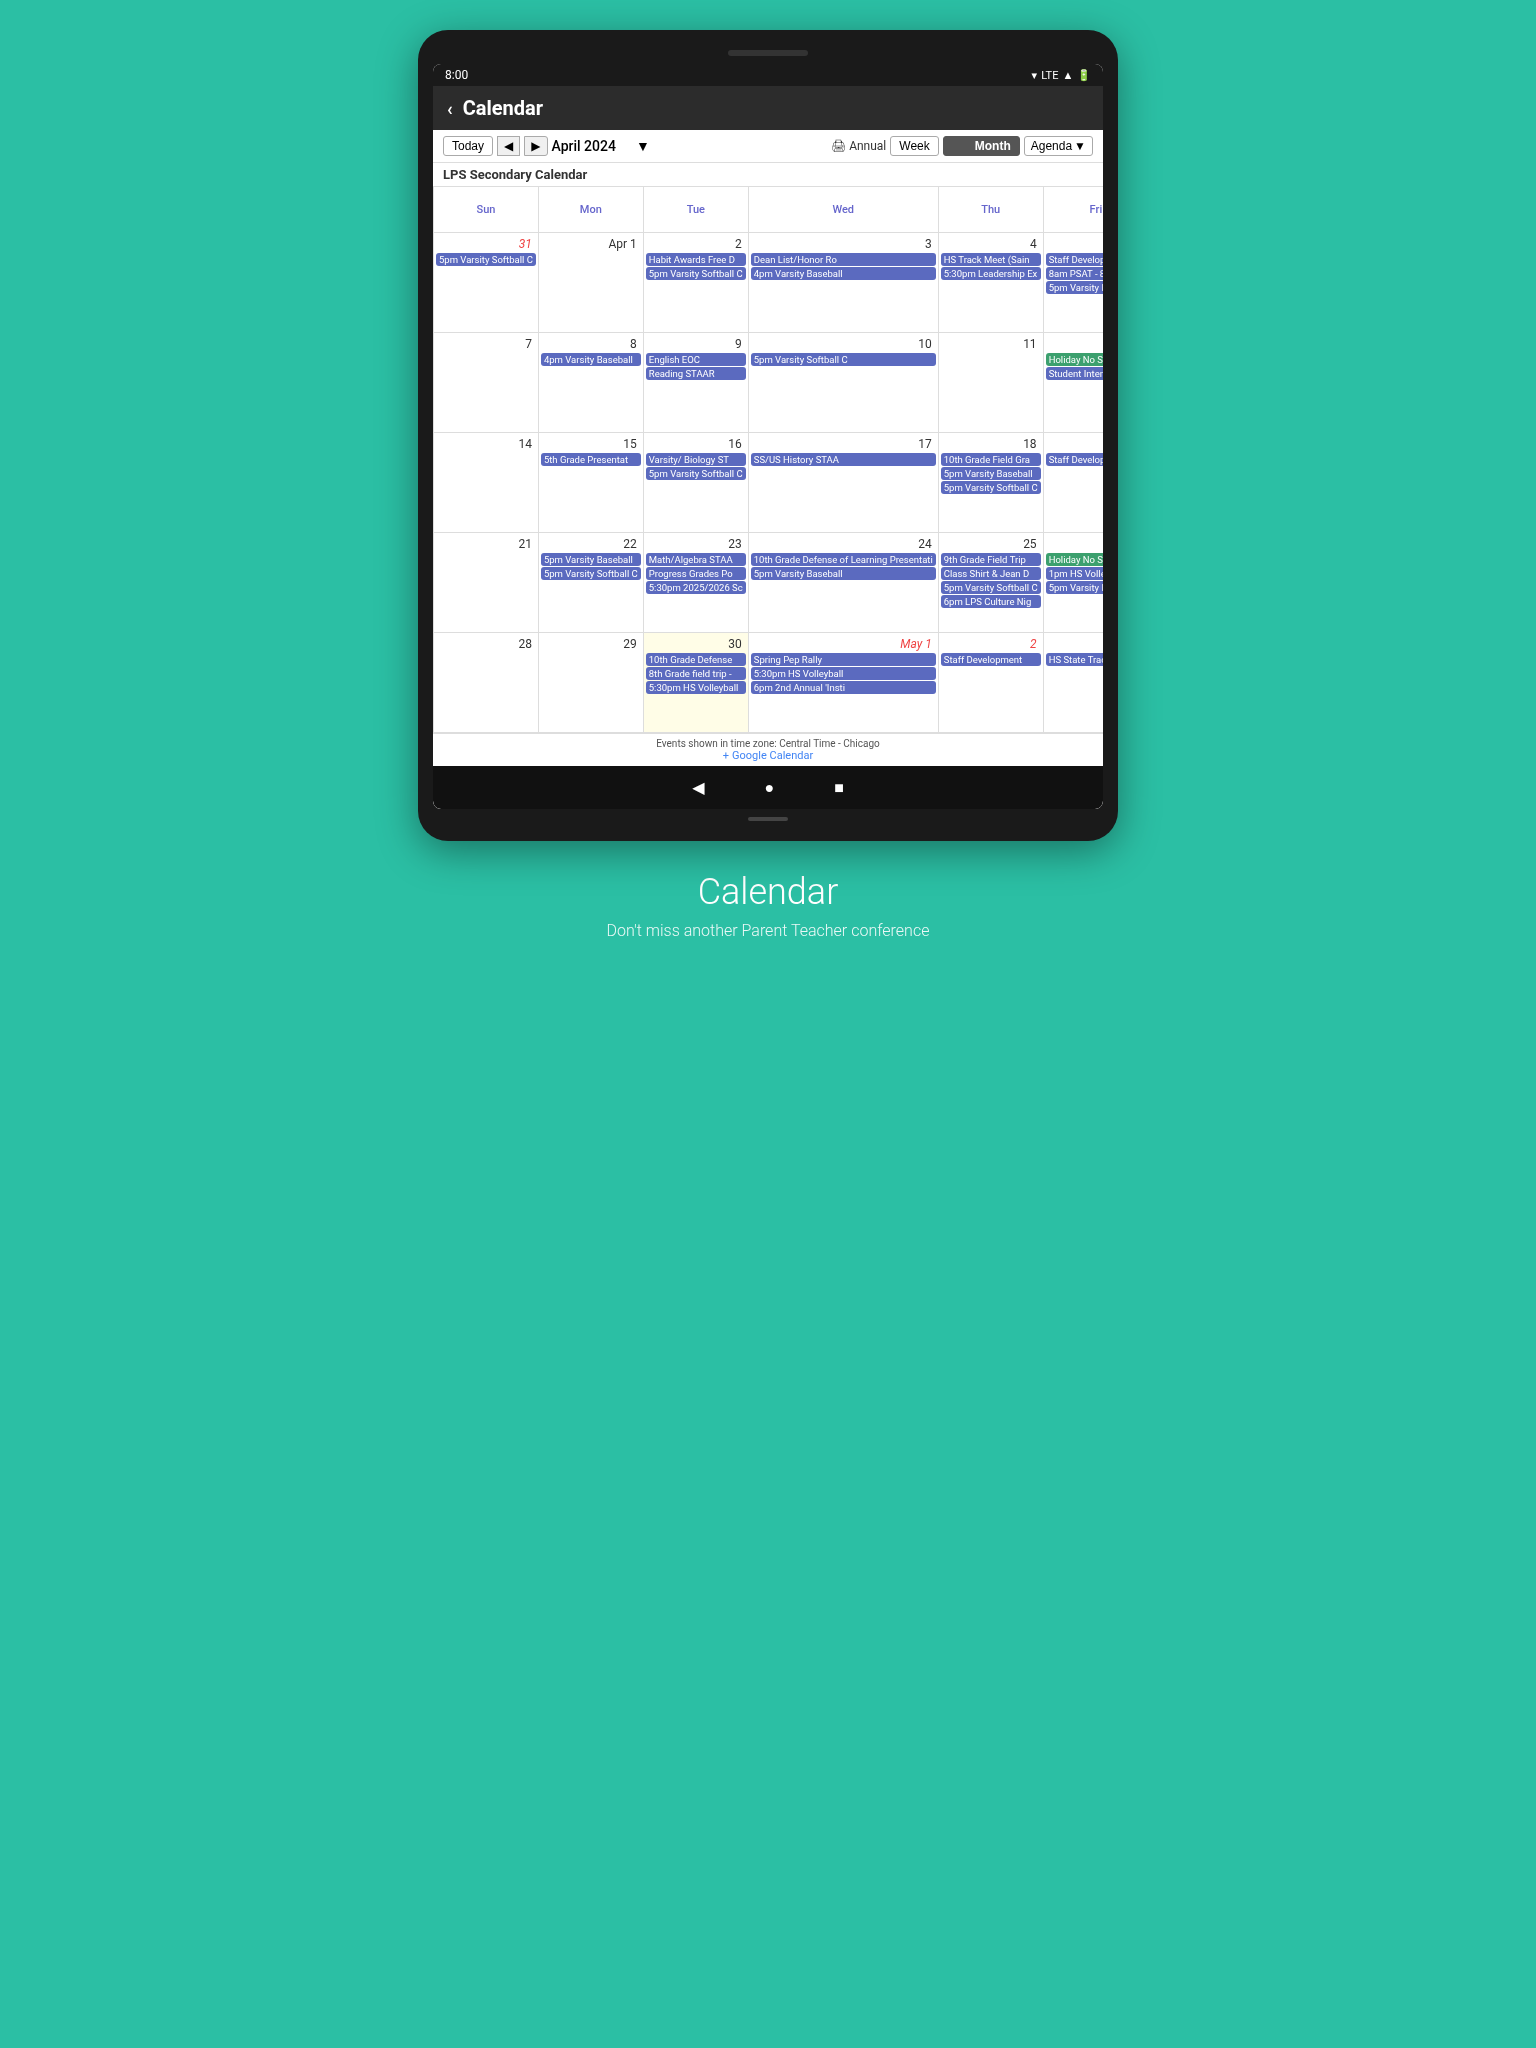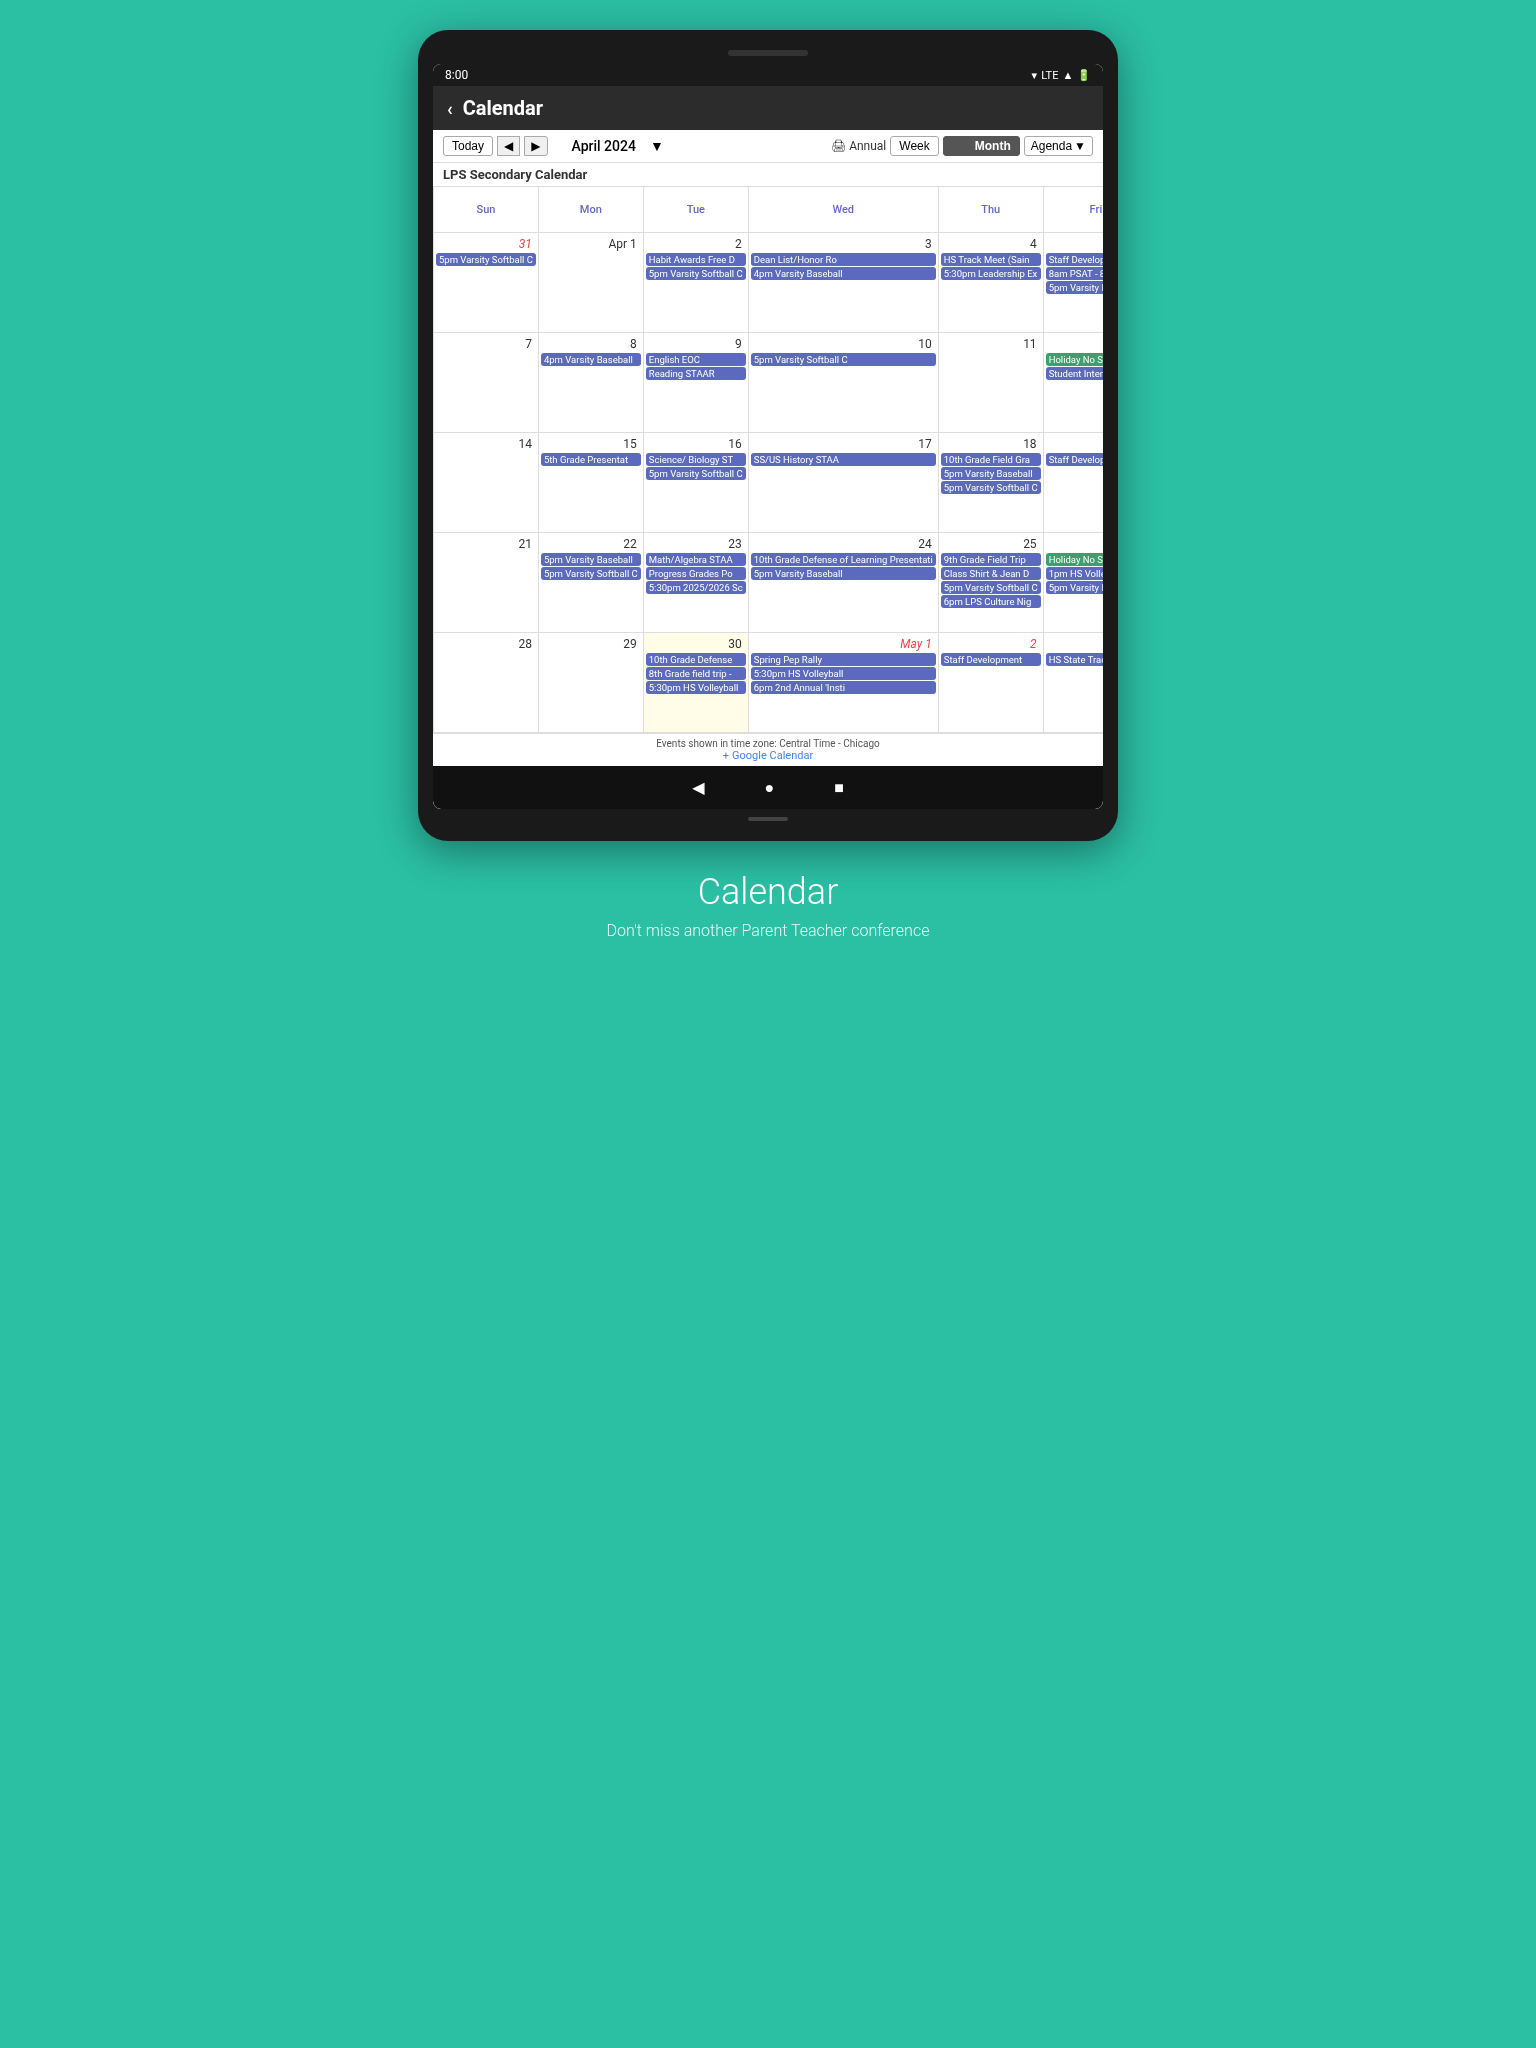--- a/index.html
+++ b/index.html
@@ -110,24 +110,24 @@
       cursor: pointer;
       font-size: 12px;
     }
 
     .nav-btn:first-of-type { border-radius: 3px 0 0 3px; }
     .nav-btn:last-of-type { border-radius: 0 3px 3px 0; }
 
     .month-label {
       font-size: 14px;
       font-weight: 500;
-      margin-left: 20px;
+      margin-left: 0;
       display: flex;
       align-items: flex-start;
-      gap: 14px;
+      gap: 20px;
     }
 
     .toolbar-right {
       display: flex;
       align-items: center;
       gap: 4px;
     }
 
     .view-btn {
       padding: 2px 8px;
@@ -409,21 +409,21 @@
             <tr>
               <td style="min-height: 100px; height: 100px;">
                 <div class="day-num">14</div>
               </td>
               <td style="min-height: 100px; height: 100px;">
                 <div class="day-num">15</div>
                 <span class="event-chip chip-blue">5th Grade Presentat</span>
               </td>
               <td style="min-height: 100px; height: 100px;">
                 <div class="day-num">16</div>
-                <span class="event-chip chip-blue">Science/ Biology ST</span>
+                <span class="event-chip chip-blue">Varsity/ Biology ST</span>
                 <span class="event-chip chip-blue">5pm Varsity Softball C</span>
               </td>
               <td style="min-height: 100px; height: 100px;">
                 <div class="day-num">17</div>
                 <span class="event-chip chip-blue">SS/US History STAA</span>
               </td>
               <td style="min-height: 100px; height: 100px;">
                 <div class="day-num">18</div>
                 <span class="event-chip chip-blue">10th Grade Field Gra</span>
                 <span class="event-chip chip-blue">5pm Varsity Baseball</span>

